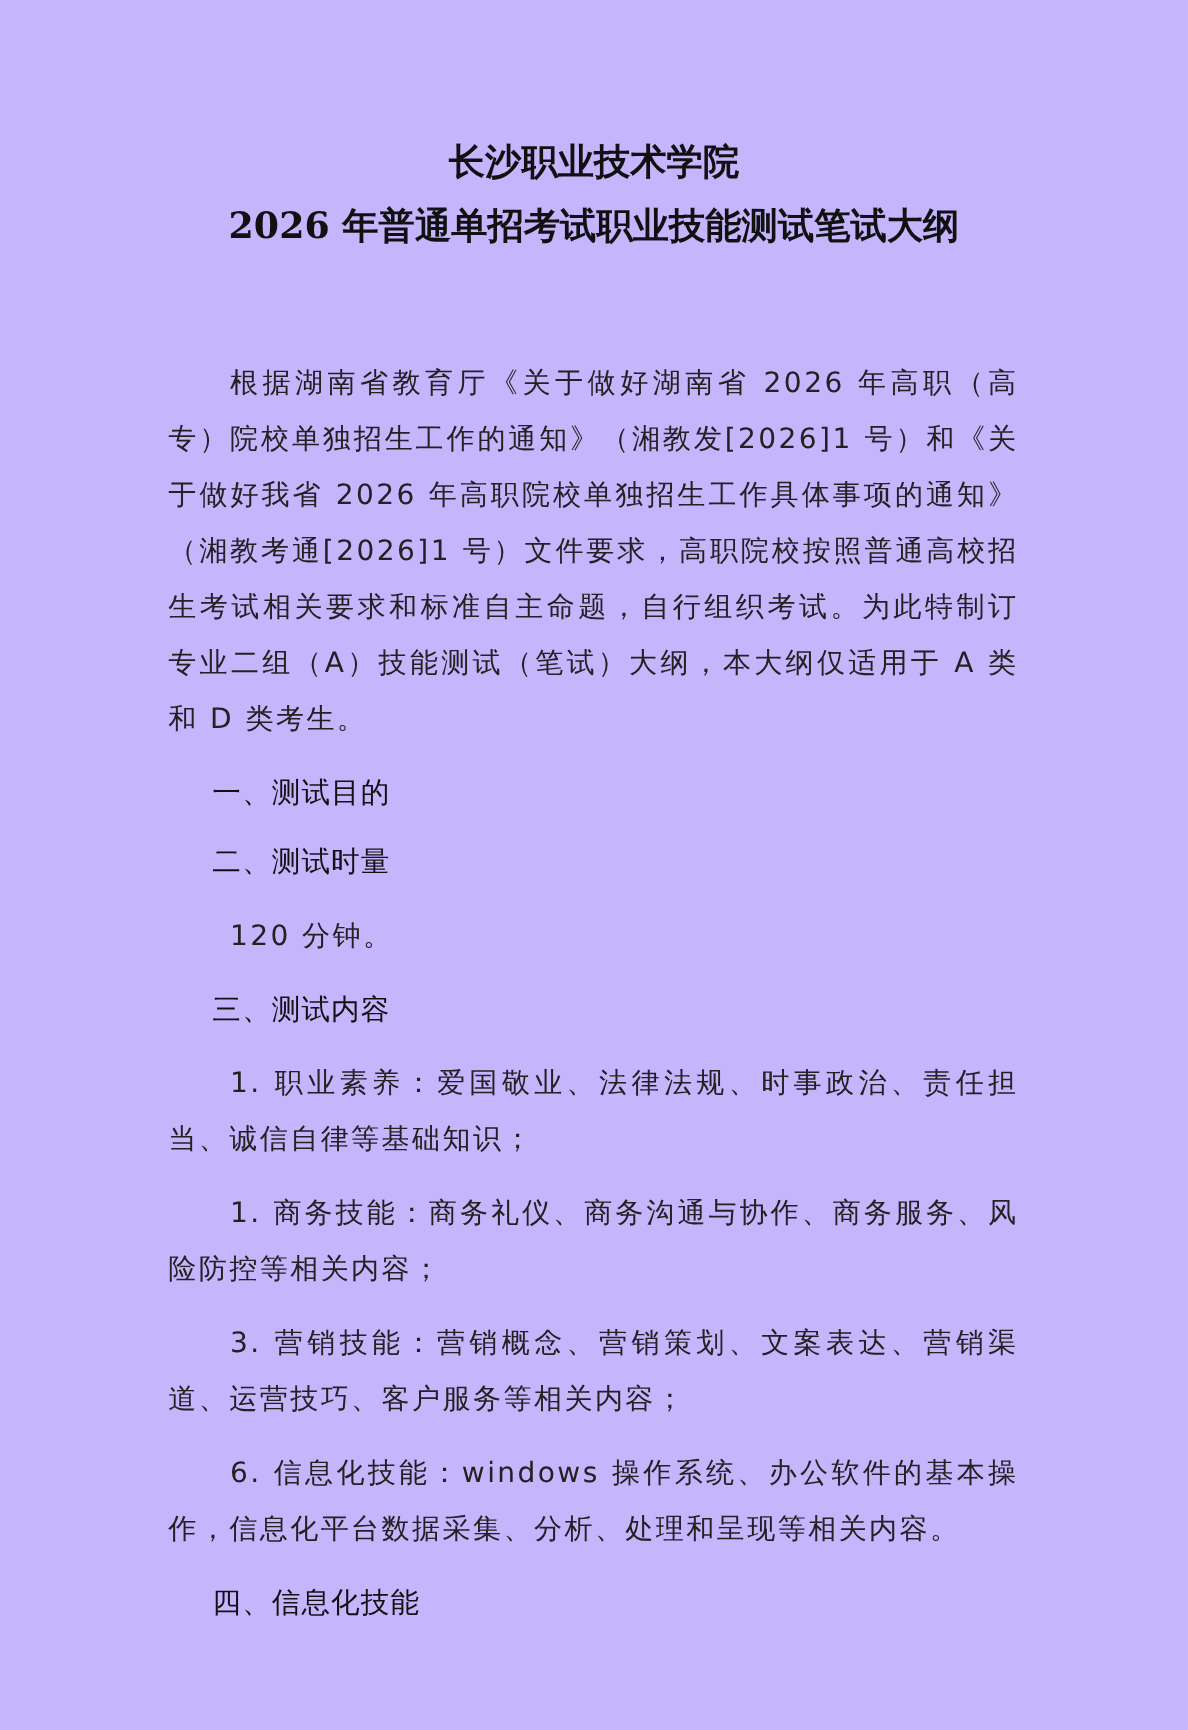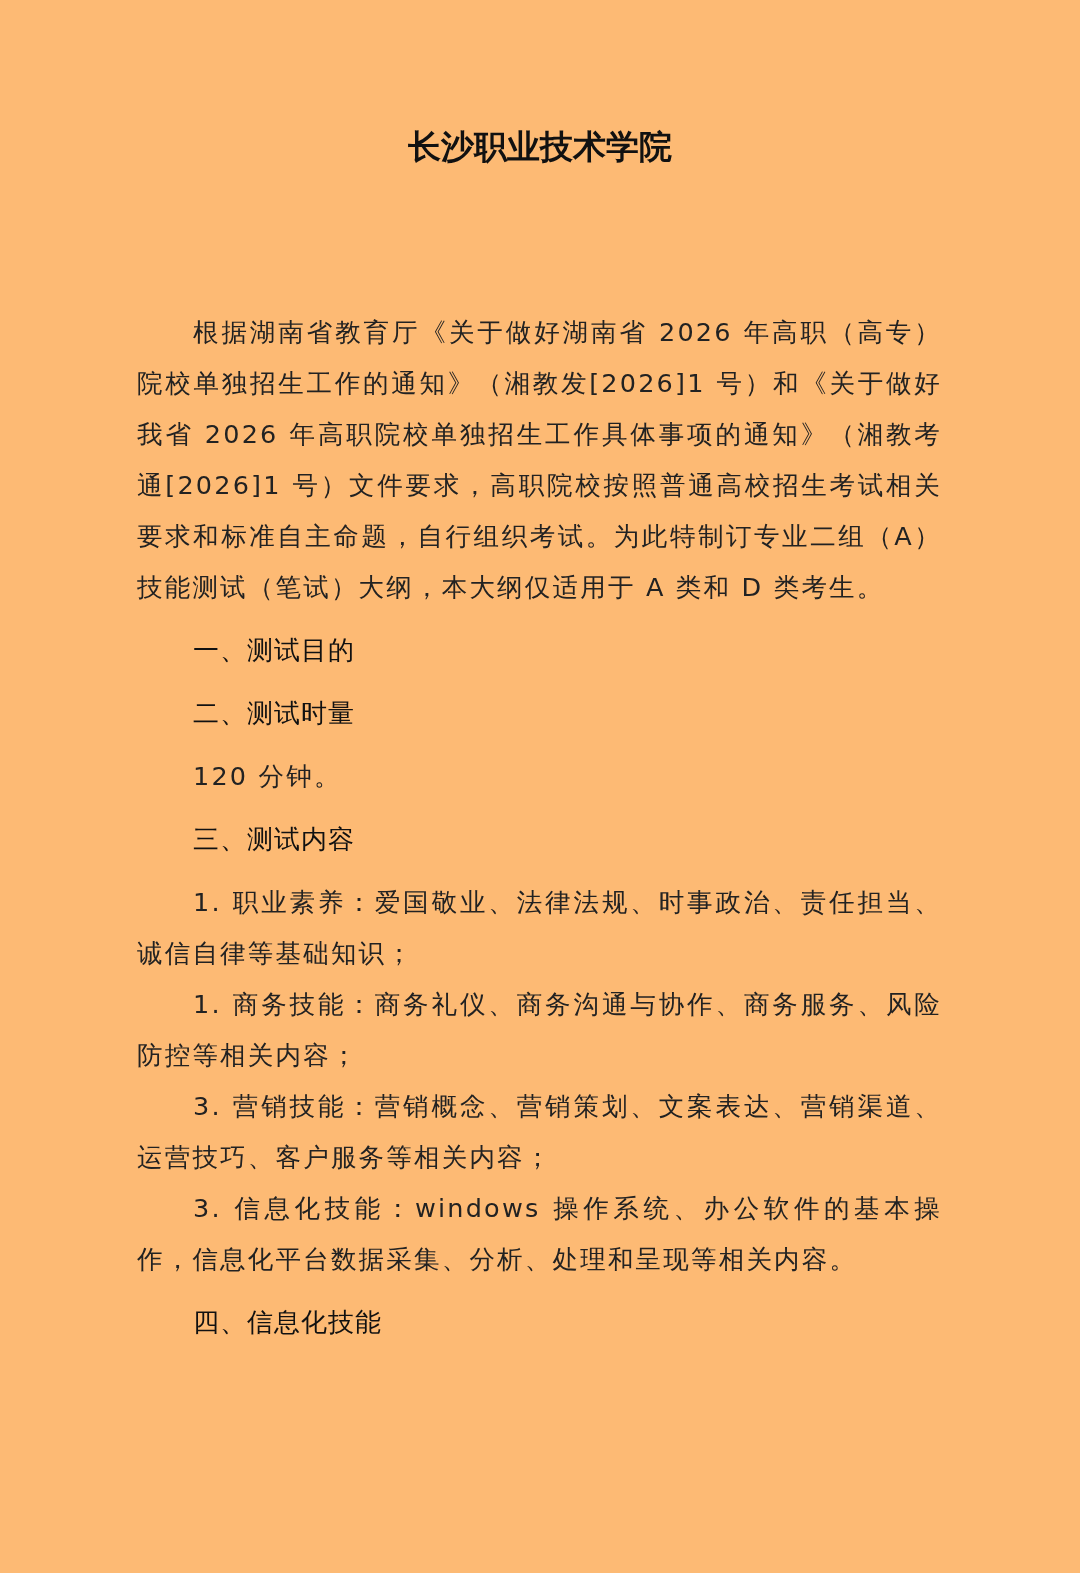--- a/index.html
+++ b/index.html
@@ -12,21 +12,21 @@
       height: 1573px;
       position: relative;
       overflow: hidden;
       color: #1a1a1a;
     }
     .page {
       position: absolute;
       left: 0; top: 0;
       width: 1080px;
       height: 1573px;
-      background: #fdba74;
+      background: #c4b5fd;
     }
     .title-block {
       position: absolute;
       left: 0;
       width: 1080px;
       top: 118px;
       text-align: center;
       font-family: "DejaVu Serif", "Liberation Serif", serif;
       font-weight: bold;
       color: #111111;
@@ -44,21 +44,21 @@
       top: 307px;
       width: 805px;
       font-family: "DejaVu Sans", "Liberation Sans", sans-serif;
       font-size: 25.5px;
       line-height: 51px;
       color: #222222;
       text-align: justify;
       text-justify: inter-character;
     }
     .para {
-      margin: 0;
+      margin: 16px;
       text-indent: 56px;
       letter-spacing: 2.2px;
     }
     .heading {
       margin: 0;
       padding-left: 56px;
       font-weight: normal;
       font-size: 26px;
       color: #111111;
       height: 51px;
@@ -68,32 +68,33 @@
       letter-spacing: 1px;
     }
   </style>
 </head>
 <body>
 
 <div class="page">
 
   <div class="title-block">
     <span class="title-line">长沙职业技术学院</span>
+    <span class="title-line">2026 年普通单招考试职业技能测试笔试大纲</span>
   </div>
 
   <div class="body">
     <p class="para">根据湖南省教育厅《关于做好湖南省 2026 年高职（高专）院校单独招生工作的通知》（湘教发[2026]1 号）和《关于做好我省 2026 年高职院校单独招生工作具体事项的通知》（湘教考通[2026]1 号）文件要求，高职院校按照普通高校招生考试相关要求和标准自主命题，自行组织考试。为此特制订专业二组（A）技能测试（笔试）大纲，本大纲仅适用于 A 类和 D 类考生。</p>
 
     <p class="heading">一、测试目的</p>
 
     <p class="heading">二、测试时量</p>
     <p class="para">120 分钟。</p>
 
     <p class="heading">三、测试内容</p>
     <p class="para">1. 职业素养：爱国敬业、法律法规、时事政治、责任担当、诚信自律等基础知识；</p>
     <p class="para">1. 商务技能：商务礼仪、商务沟通与协作、商务服务、风险防控等相关内容；</p>
     <p class="para">3. 营销技能：营销概念、营销策划、文案表达、营销渠道、运营技巧、客户服务等相关内容；</p>
-    <p class="para">3. 信息化技能：windows 操作系统、办公软件的基本操作，信息化平台数据采集、分析、处理和呈现等相关内容。</p>
+    <p class="para">6. 信息化技能：windows 操作系统、办公软件的基本操作，信息化平台数据采集、分析、处理和呈现等相关内容。</p>
 
     <p class="heading">四、信息化技能</p>
   </div>
 
 </div>
 
 </body></html>

